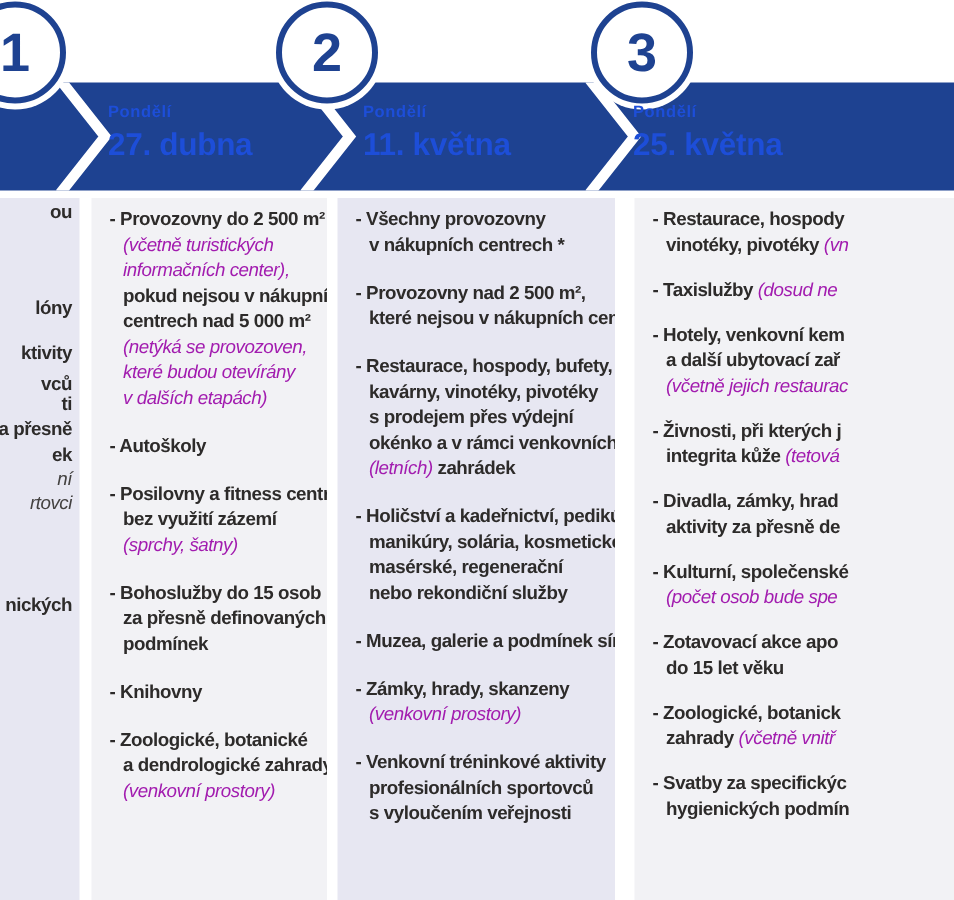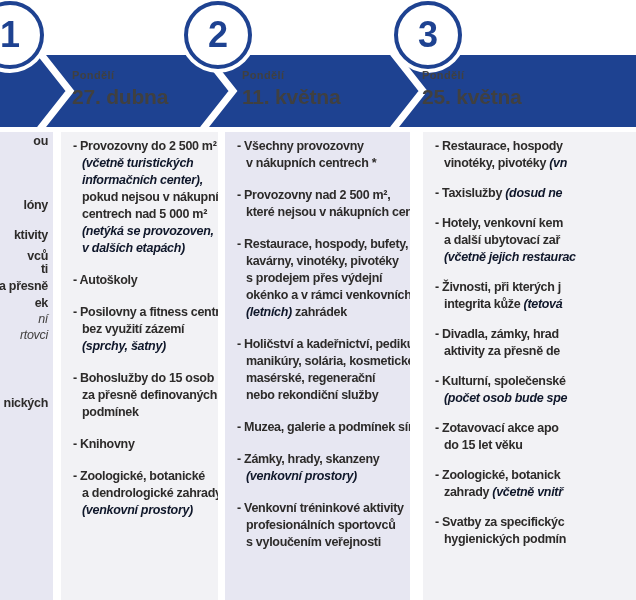--- a/index.html
+++ b/index.html
@@ -13,21 +13,21 @@
   
   .circle{position:absolute;top:1px;width:60px;height:60px;border-radius:50%;
           background:#fff;border:4px solid var(--blue);box-shadow:0 0 0 4px #fff;
           display:flex;align-items:center;justify-content:center;
           font-weight:700;font-size:36px;color:var(--blue);}
   .circle.c1{left:-24px;}
   .circle.c2{left:184px;}
   .circle.c3{left:394px;}
 
   
-  .band-label{position:absolute;color:#404040;line-height:1;}
+  .band-label{position:absolute;color:#1d4ed8;line-height:1;}
   .band-label .day{font-size:11px;font-weight:700;letter-spacing:.4px;margin-bottom:5px;}
   .band-label .date{font-size:21px;font-weight:700;letter-spacing:-.2px;}
   .bl2{left:72px;top:70px;}
   .bl3{left:242px;top:70px;}
   .bl4{left:422px;top:70px;}
 
   
   .col{position:absolute;top:132px;height:520px;font-size:12.5px;letter-spacing:-0.3px;
        color:var(--text);}
   .col.clip{overflow:hidden;}
@@ -36,21 +36,21 @@
   .col3{left:225px;width:185px;background:var(--bgodd);}
   .col4{left:423px;width:219px;background:var(--bgeven);}
 
   .inner{padding:6px 4px 0 12px;}
   .item{margin-bottom:15px;}
   .col4 .item{margin-bottom:13px;}
   .line{white-space:nowrap;line-height:17px;font-weight:700;}
   .line{margin-left:9px;}
   .line.first{margin-left:0;}
   .line.first::before{content:"- ";}
-  .line .it, .line.allit{font-style:italic;font-weight:700;color:#0f172a;}
+  .line .it, .line.allit{font-style:italic;font-weight:400;color:#a21caf;}
 
   
   .frag{position:absolute;right:5px;white-space:nowrap;line-height:17px;font-weight:700;
         color:var(--text);}
   .frag.it{font-style:italic;font-weight:400;color:#434140;}
 </style>
 </head>
 <body>
 
 <div class="canvas">
@@ -99,20 +99,21 @@
     </div>
   <div class="col col2 clip">
       <div class="inner">
         <div class="item">
           <div class="line first"><span>Provozovny do 2 500 m²</span></div>
           <div class="line allit"><span class="it">(včetně turistických</span></div>
           <div class="line allit"><span class="it">informačních center),</span></div>
           <div class="line"><span>pokud nejsou v nákupních</span></div>
           <div class="line"><span>centrech nad 5 000 m²</span></div>
           <div class="line allit"><span class="it">(netýká se provozoven,</span></div>
+          <div class="line allit"><span class="it">které budou otevírány</span></div>
           <div class="line allit"><span class="it">v dalších etapách)</span></div>
         </div>
         <div class="item">
           <div class="line first"><span>Autoškoly</span></div>
         </div>
         <div class="item">
           <div class="line first"><span>Posilovny a fitness centra</span></div>
           <div class="line"><span>bez využití zázemí</span></div>
           <div class="line allit"><span class="it">(sprchy, šatny)</span></div>
         </div>

